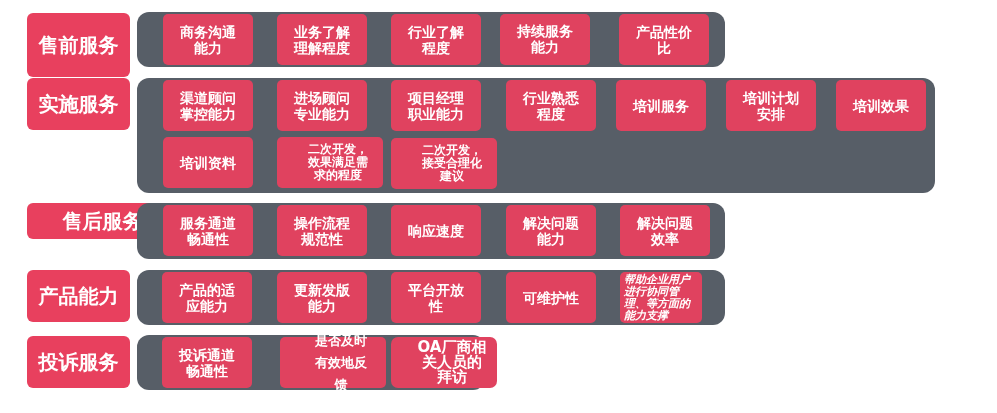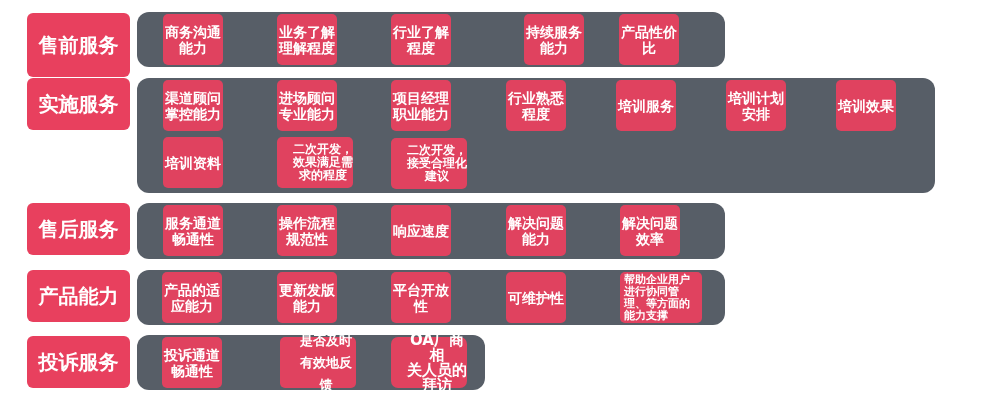--- a/index.html
+++ b/index.html
@@ -10,40 +10,40 @@
   .row-label {
     position:absolute; left:27px; width:103px;
     background:#e8405e; color:#fff; border-radius:6px;
     display:flex; align-items:center; justify-content:center;
     font-weight:bold; font-size:20px; letter-spacing:0px;
   }
   .row-box {
     position:absolute; left:137px; background:#575e67; border-radius:12px;
   }
   .card {
-    position:absolute; width:60px; height:51px;
+    position:absolute; width:90px; height:51px;
     background:#e0425f; color:#fff; border-radius:5px;
     display:flex; align-items:center; justify-content:center; text-align:center;
     font-weight:bold; font-size:14px; line-height:16px; white-space:pre-line;
   }
   .card.small { font-size:12px; line-height:13px;padding-left:16px; }
-  .card.tiny { font-size:11px; line-height:12px; text-align:left; justify-content:flex-start; padding-left:4px; width:78px; }
+  .card.tiny { font-size:11px; line-height:12px; text-align:left; justify-content:flex-start; padding-left:4px; width:78px;font-style:italic; }
 </style>
 </head>
 <body>
 
 <div class="row-label" style="top:13px;height:64px;">售前服务</div>
 <div class="row-box" style="top:12px;width:588px;height:55px;"></div>
 <div class="card" style="left:163px;top:14px;">商务沟通
 能力</div>
 <div class="card" style="left:277px;top:14px;">业务了解
 理解程度</div>
 <div class="card" style="left:391px;top:14px;">行业了解
 程度</div>
-<div class="card" style="left:524px;top:14px;">持续服务
+<div class="card" style="left:500px;top:14px;font-family:Liberation Mono, monospace;">持续服务
 能力</div>
 <div class="card" style="left:619px;top:14px;">产品性价
 比</div>
 
 <div class="row-label" style="top:78px;height:52px;">实施服务</div>
 <div class="row-box" style="top:78px;width:798px;height:115px;"></div>
 <div class="card" style="left:163px;top:80px;">渠道顾问
 掌控能力</div>
 <div class="card" style="left:277px;top:80px;">进场顾问
 专业能力</div>
@@ -56,21 +56,21 @@
 安排</div>
 <div class="card" style="left:836px;top:80px;">培训效果</div>
 <div class="card" style="left:163px;top:137px;">培训资料</div>
 <div class="card small" style="left:277px;top:137px;">二次开发，
 效果满足需
 求的程度</div>
 <div class="card small" style="left:391px;top:138px;">二次开发，
 接受合理化
 建议</div>
 
-<div class="row-label" style="top:203px;height:52px;">售后服务</div>
+<div class="row-label" style="top:203px;height:36px;padding-left:24px;">售后服务</div>
 <div class="row-box" style="top:203px;width:588px;height:56px;"></div>
 <div class="card" style="left:163px;top:205px;">服务通道
 畅通性</div>
 <div class="card" style="left:277px;top:205px;">操作流程
 规范性</div>
 <div class="card" style="left:391px;top:205px;">响应速度</div>
 <div class="card" style="left:506px;top:205px;">解决问题
 能力</div>
 <div class="card" style="left:620px;top:205px;">解决问题
 效率</div>

